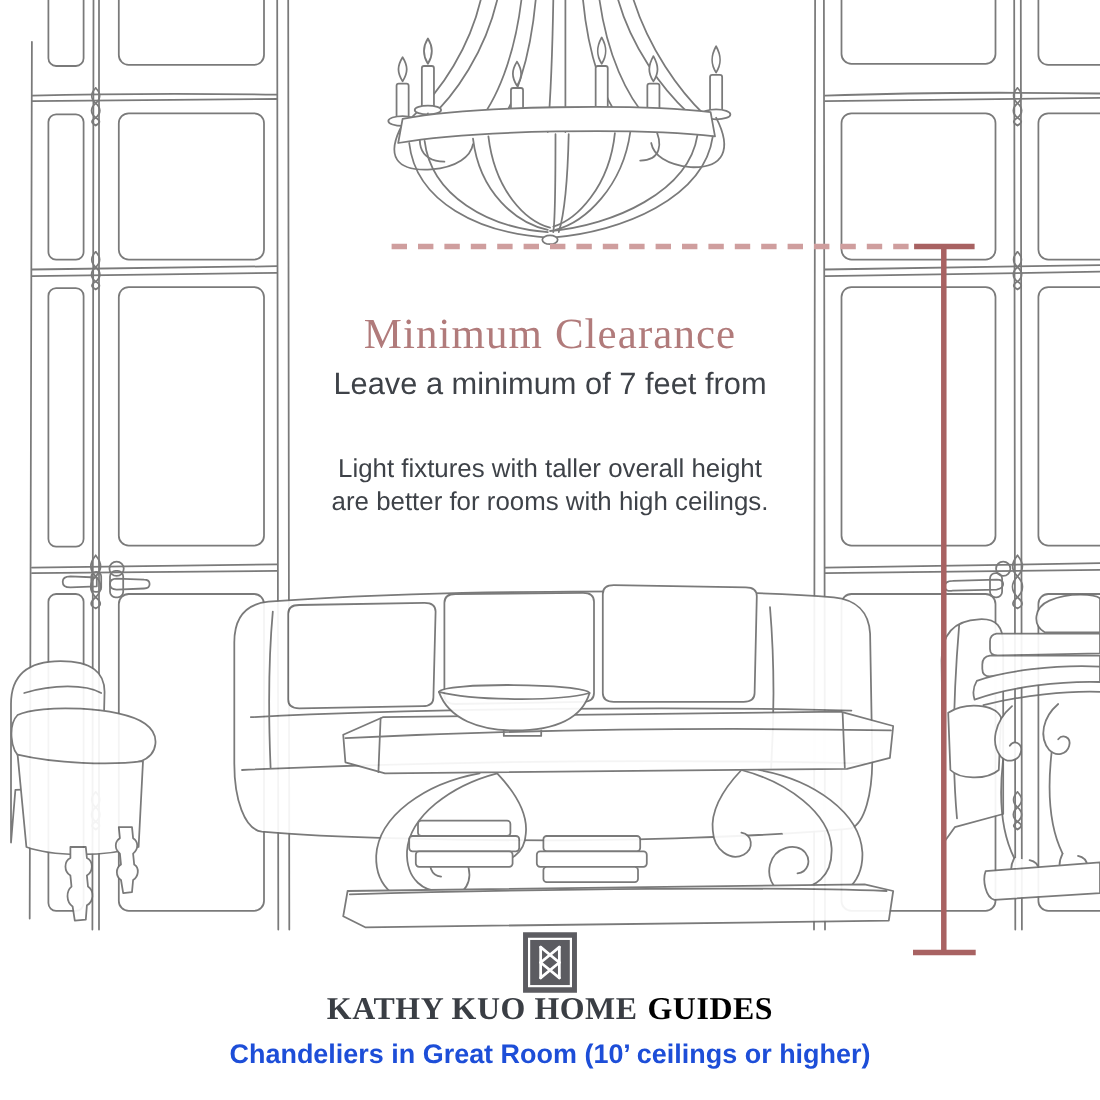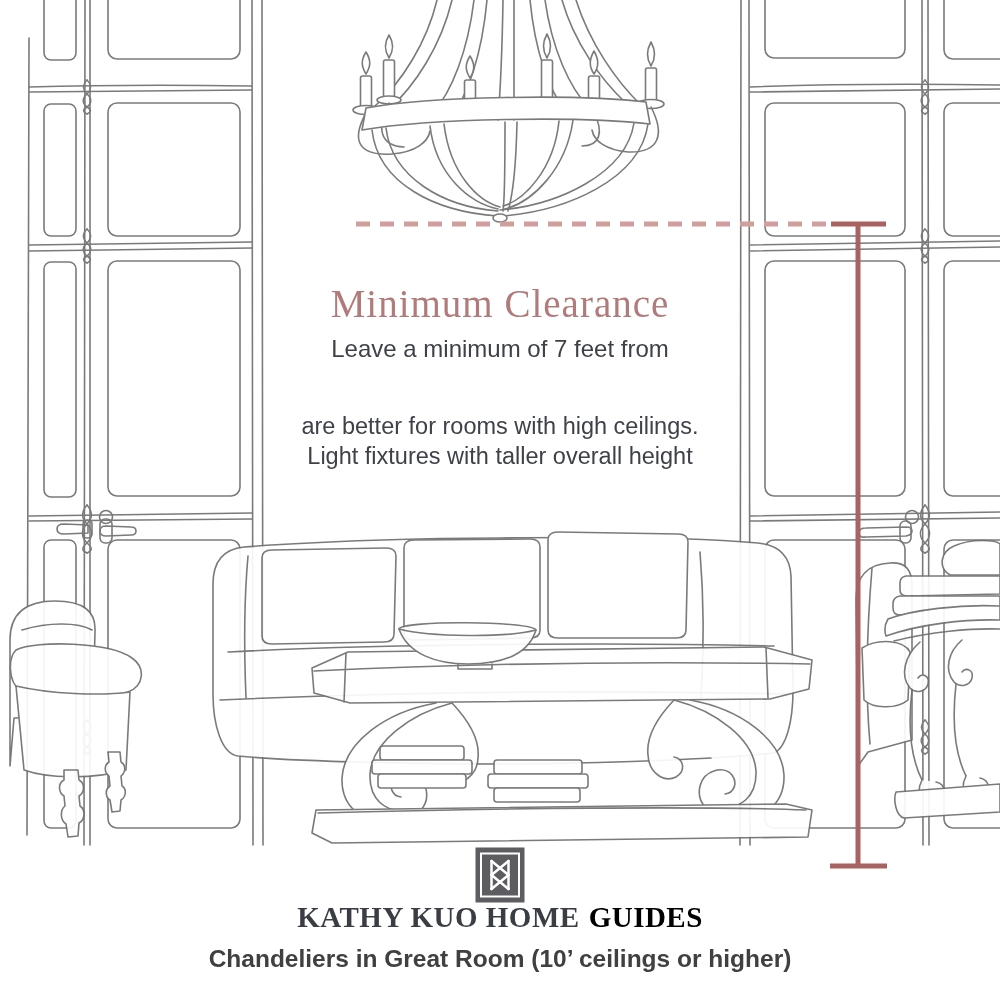--- a/index.html
+++ b/index.html
@@ -5,30 +5,30 @@
   html,body{margin:0;padding:0;background:#ffffff;}
   .canvas{position:relative;width:1000px;height:1000px;background:#ffffff;overflow:hidden;
           font-family:"Liberation Sans", sans-serif;}
   .scene{position:absolute;left:0;top:0;width:1000px;height:1000px;}
   .sketch{stroke:#6f6f6f;stroke-width:1.6;fill:none;stroke-linecap:round;stroke-linejoin:round;opacity:.92;}
   .fillw{fill:#ffffff;}
   
   .note{position:absolute;left:0;right:0;text-align:center;}
   .note-title{top:281px;font-family:"Liberation Serif", serif;font-size:39px;font-weight:400;
               color:#b17b7b;letter-spacing:1px;}
-  .note-para1{top:334px;font-size:24px;line-height:29.5px;color:#3e4248;}
+  .note-para1{top:334px;font-size:28px;line-height:29.5px;color:#3e4248;}
   .note-para2{top:412px;font-size:23.5px;line-height:29.5px;color:#3e4248;}
   
   .logo-wrap{position:absolute;left:0;right:0;top:847px;text-align:center;height:56px;}
   .brand-line{position:absolute;left:0;right:0;top:901px;text-align:center;
               font-family:"Liberation Serif", serif;font-weight:700;font-size:29px;
               letter-spacing:.5px;color:#3a3e44;}
   .brand-suffix{color:#000000;margin-left:9px;}
   .caption{position:absolute;left:0;right:0;top:945px;text-align:center;
-           font-size:24.5px;font-weight:700;color:#404040;}
+           font-size:24.5px;font-weight:700;color:#1d4ed8;}
 </style>
 </head>
 <body>
 
 <div class="canvas">
 
   <svg class="scene" viewBox="0 0 1000 1000" aria-hidden="true">
 
     <g class="sketch">
       <path d="M29,38 L27,835"></path>
@@ -232,22 +232,22 @@
       <line x1="831" y1="224" x2="886" y2="224" stroke="#a86262" stroke-width="5"></line>
       <line x1="830" y1="866" x2="887" y2="866" stroke="#a86262" stroke-width="5"></line>
     </g>
   </svg>
 
   <div class="note note-title">Minimum Clearance</div>
   <div class="note note-para1">
     <div>Leave a minimum of 7 feet from</div>
   </div>
   <div class="note note-para2">
+    <div>Light fixtures with taller overall height</div>
     <div>are better for rooms with high ceilings.</div>
-    <div>Light fixtures with taller overall height</div>
   </div>
 
   <div class="logo-wrap">
     <svg width="50" height="56" viewBox="0 0 100 112" aria-hidden="true">
       <rect x="1" y="1" width="98" height="110" fill="#5c5c61"></rect>
       <rect x="12" y="13" width="76" height="86" fill="none" stroke="#ffffff" stroke-width="4"></rect>
       <g stroke="#ffffff" stroke-width="5" stroke-linecap="round" fill="none">
         <path d="M33,28 L33,84"></path>
           <path d="M67,28 L67,84"></path>
         <path d="M33,56 L67,28"></path>

